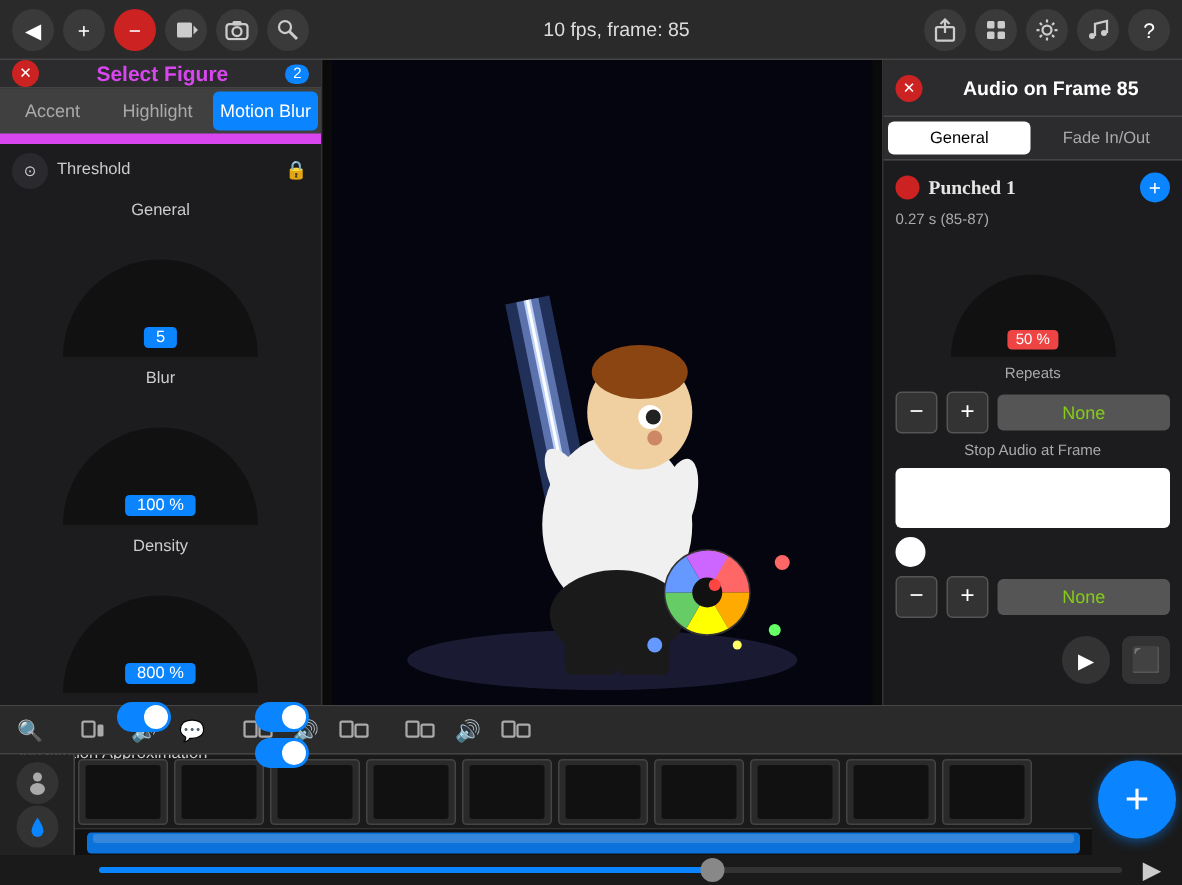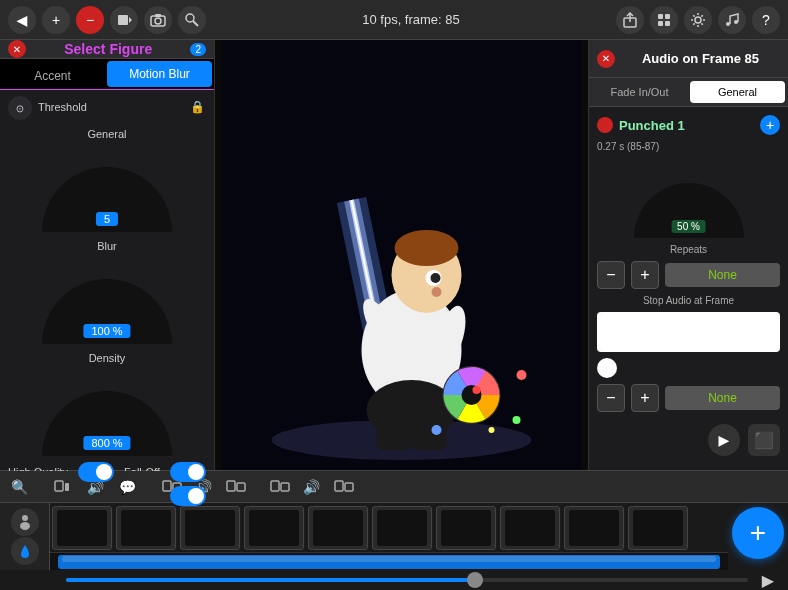--- a/index.html
+++ b/index.html
@@ -92,23 +92,22 @@
       background: #0a84ff;
       color: #fff;
       font-size: 10px;
       padding: 1px 5px;
       border-radius: 8px;
     }
 
     
     .tab-bar {
       display: flex;
-      background: #000000;
-      border-bottom: 1px solid #d946ef;
-      align-items: flex-end;
+      background: #404040;
+      border-bottom: 7px solid #d946ef;
     }
     .tab-btn {
       flex: 1;
       padding: 6px 4px;
       font-size: 12px;
       text-align: center;
       cursor: pointer;
       color: #aaa;
       border: none;
       background: transparent;
@@ -274,21 +273,22 @@
     .audio-red-dot {
       width: 16px;
       height: 16px;
       background: #cc2222;
       border-radius: 50%;
       flex-shrink: 0;
     }
     .audio-item-name {
       font-size: 13px;
       font-weight: 700;
-      color: #86efac;
+      color: #e5e5e5;
+      font-family: Liberation Serif, serif;
     }
     .audio-blue-plus {
       margin-left: auto;
       width: 20px;
       height: 20px;
       background: #0a84ff;
       border-radius: 50%;
       display: flex;
       align-items: center;
       justify-content: center;
@@ -332,21 +332,21 @@
       width: 110px;
       height: 55px;
       background: #111;
       border-radius: 55px 55px 0 0;
     }
     .small-gauge-value {
       position: absolute;
       bottom: 5px;
       left: 50%;
       transform: translateX(-50%);
-      background: #14532d;
+      background: #ef4444;
       color: #fff;
       font-size: 10px;
       padding: 1px 6px;
       border-radius: 3px;
       white-space: nowrap;
     }
 
     .repeats-row {
       display: flex;
       align-items: center;
@@ -634,20 +634,21 @@
 <div class="main-content">
 
   <div class="left-panel">
     <div class="panel-header">
       <div class="panel-close-btn">✕</div>
       <div class="panel-title">Select Figure</div>
       <div class="panel-badge">2</div>
     </div>
     <div class="tab-bar">
       <button class="tab-btn">Accent</button>
+      <button class="tab-btn">Highlight</button>
       <button class="tab-btn active">Motion Blur</button>
     </div>
 
     <div class="gauge-section">
       <div style="display:flex;align-items:center;gap:6px;width:100%">
         <div style="width:24px;height:24px;background:#2a2a2e;border-radius:50%;display:flex;align-items:center;justify-content:center;font-size:10px;color:#ccc;">⊙</div>
         <span class="gauge-label">Threshold</span>
         <div style="margin-left:auto;width:16px;height:16px;color:#aaa;font-size:12px;">🔒</div>
       </div>
     </div>
@@ -743,22 +744,22 @@
       <circle cx="270" cy="390" r="3" fill="#ffff66"></circle>
     </svg>
   </div>
 
   <div class="right-panel">
     <div class="right-panel-header">
       <div class="panel-close-btn">✕</div>
       <div class="right-panel-title">Audio on Frame 85</div>
     </div>
     <div class="right-tab-bar">
+      <button class="right-tab-btn active">General</button>
       <button class="right-tab-btn">Fade In/Out</button>
-      <button class="right-tab-btn active">General</button>
     </div>
 
     <div class="audio-content">
 
       <div class="audio-item-row">
         <div class="audio-red-dot"></div>
         <span class="audio-item-name">Punched 1</span>
         <div class="audio-blue-plus">+</div>
       </div>
       <div class="audio-subtitle">0.27 s (85-87)</div>

